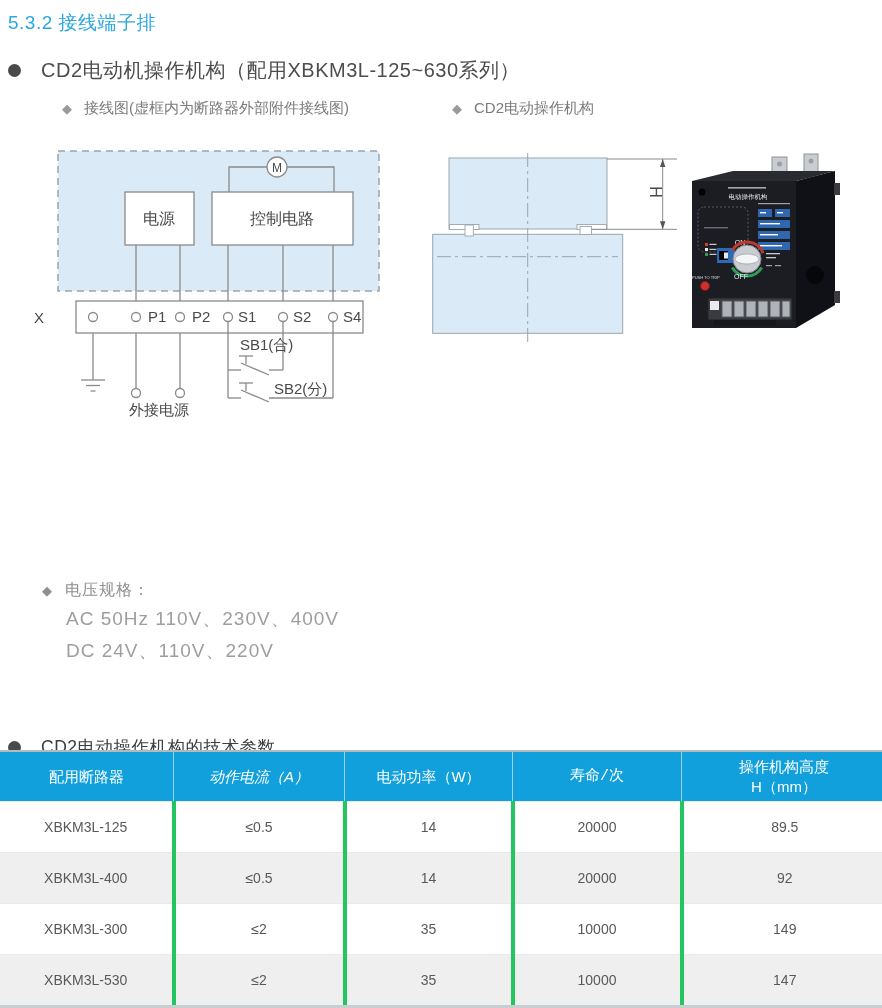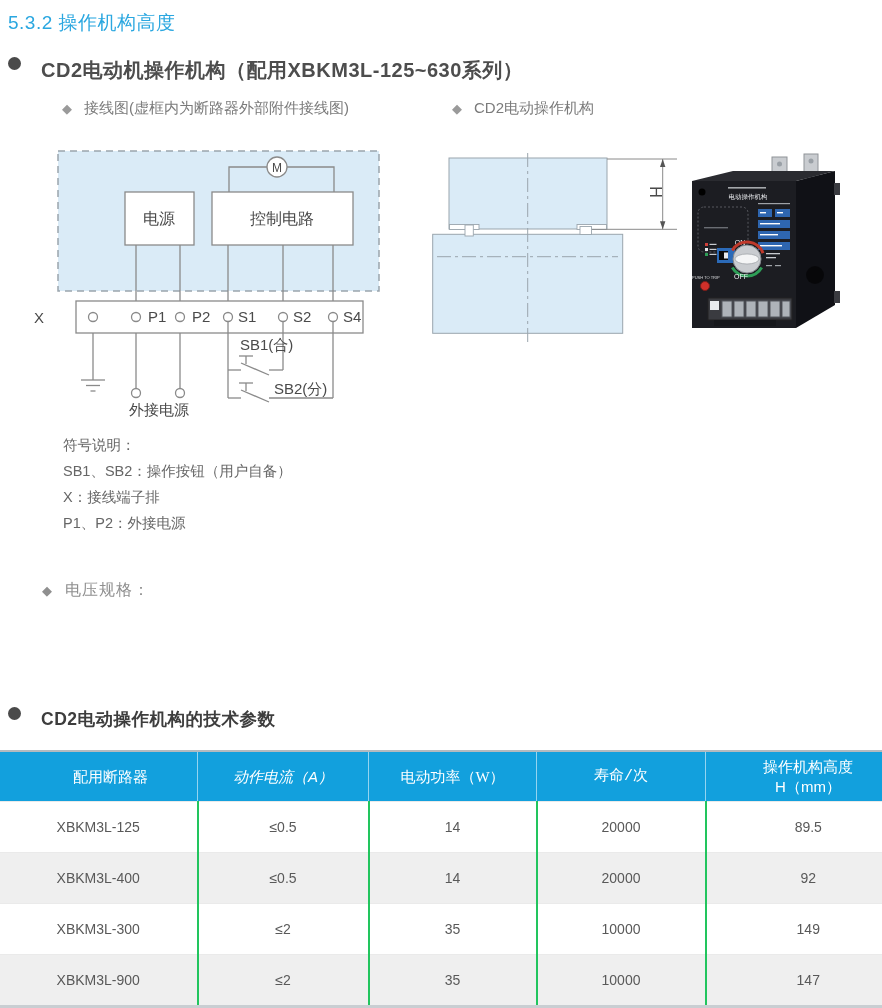--- a/index.html
+++ b/index.html
@@ -1,25 +1,25 @@
 <!DOCTYPE html>
 <html><head>
 <meta charset="utf-8">
 <style>
   html,body{margin:0;padding:0;background:#fff;}
   body{font-family:"Liberation Sans","DejaVu Sans",sans-serif;}
   #page{position:relative;width:882px;height:1008px;background:#fff;overflow:hidden;}
 
   
   .sec-title{position:absolute;left:8px;top:10px;font-size:19px;color:#2aa7e0;letter-spacing:.5px;}
-  .bullet-row{position:absolute;display:flex;font-weight:bold;}
+  .bullet-row{position:absolute;display:flex;align-items:center;}
   .bullet-dot{width:13px;height:13px;border-radius:50%;background:#4a4a4a;flex:0 0 auto;}
   .h-product{left:8px;top:57px;}
   .h-product .bullet-label{margin-left:20px;font-size:20px;color:#4d4d4d;letter-spacing:.5px;}
-  .h-table{left:8px;top:707px;}
+  .h-table{left:8px;top:735px;}
   .h-table .bullet-label{margin-left:20px;font-size:17.5px;color:#3d3d3d;letter-spacing:.5px;}
 
   .caption{position:absolute;top:99px;display:flex;align-items:center;font-size:15px;color:#7b7b7b;}
   .caption .dia{color:#9a9a9a;font-size:13px;margin-right:12px;}
   .cap-wiring{left:62px;}
   .cap-mech{left:452px;}
 
   
   .symbols{position:absolute;left:63px;top:432px;font-size:14.5px;color:#666;line-height:26px;}
   
@@ -30,37 +30,37 @@
   
   .wiring-svg{position:absolute;left:28px;top:140px;}
   .dim-svg{position:absolute;left:425px;top:143px;}
   .device-svg{position:absolute;left:688px;top:145px;}
   svg text{font-family:"Liberation Sans","DejaVu Sans",sans-serif;}
 
   
   .tblwrap{position:absolute;left:0;top:750px;width:882px;border-top:2px solid #b3babf;}
   table.params{border-collapse:collapse;width:882px;table-layout:fixed;}
   table.params th{background:#12a0dd;color:#fff;font-weight:400;font-size:15px;height:49px;line-height:20px;border-left:1px solid rgba(255,255,255,.55);padding:0;}
-  table.params th:first-child{border-left:none;padding-left:24px;}
+  table.params th:first-child{border-left:none;}
   table.params th:nth-child(1){width:173px;}
   table.params th:nth-child(2){width:170px;font-style:italic;}
-  table.params th:nth-child(3){width:167px;font-family:Liberation Serif, serif;}
+  table.params th:nth-child(3){width:167px;}
   table.params th:nth-child(4){width:168px;font-family:Liberation Mono, monospace;}
   table.params th:nth-child(5){width:204px;}
-  table.params td{height:50px;text-align:center;font-size:14px;color:#595959;border-left:2px solid #22c55e;border-top:1px solid #eaeaea;padding:0;}
+  table.params td{height:50px;text-align:center;font-size:14px;color:#595959;border-left:4px solid #22c55e;border-top:1px solid #eaeaea;padding:0;}
   table.params td:first-child{border-left:none;margin-top:39px;}
   table.params tr.alt{background:#efefef;}
   .tbl-bottom{height:4px;background:#c9ced2;width:882px;}
 </style>
 </head>
 <body>
 
 <div id="page">
 
-  <div class="sec-title">5.3.2 操作机构高度</div>
+  <div class="sec-title">5.3.2 接线端子排</div>
 
   <div class="bullet-row h-product">
     <span class="bullet-dot"></span>
     <span class="bullet-label">CD2电动机操作机构（配用XBKM3L-125~630系列）</span>
   </div>
 
   <div class="caption cap-wiring">
     <span class="dia">◆</span>
     <span>接线图(虚框内为断路器外部附件接线图)</span>
   </div>
@@ -240,33 +240,29 @@
       <rect x="34" y="156" width="10" height="16" fill="#aeb3b9"></rect>
       <rect x="46" y="156" width="10" height="16" fill="#aeb3b9"></rect>
       <rect x="58" y="156" width="10" height="16" fill="#aeb3b9"></rect>
       <rect x="70" y="156" width="10" height="16" fill="#aeb3b9"></rect>
       <rect x="82" y="156" width="10" height="16" fill="#aeb3b9"></rect>
       <rect x="94" y="156" width="8" height="16" fill="#aeb3b9"></rect>
     </g>
     <rect x="26" y="175" width="62" height="6" fill="#17181c"></rect>
   </svg>
 
-  <div class="symbols">
-    <div>符号说明：</div>
-    <div>
-        <div>SB1、SB2：操作按钮（用户自备）</div>
-        <div>X：接线端子排</div>
-        <div>P1、P2：外接电源</div>
-      </div>
-  </div>
 
   <div class="voltage-head">
     <span class="dia">◆</span>
     <span>电压规格：</span>
   </div>
+  <div class="voltage-lines">
+      <div>AC 50Hz 110V、230V、400V</div>
+      <div>DC 24V、110V、220V</div>
+    </div>
 
   <div class="bullet-row h-table">
     <span class="bullet-dot"></span>
     <span class="bullet-label">CD2电动操作机构的技术参数</span>
   </div>
 
   <div class="tblwrap">
     <table class="params">
       <thead>
           <tr>
@@ -304,21 +300,21 @@
             <td>92</td>
           </tr>
           <tr>
             <td>XBKM3L-300</td>
             <td>≤2</td>
             <td>35</td>
             <td>10000</td>
             <td>149</td>
           </tr>
           <tr class="alt">
-            <td>XBKM3L-900</td>
+            <td>XBKM3L-530</td>
             <td>≤2</td>
             <td>35</td>
             <td>10000</td>
             <td>147</td>
           </tr>
         </tbody>
     </table>
     <div class="tbl-bottom"></div>
   </div>
 

